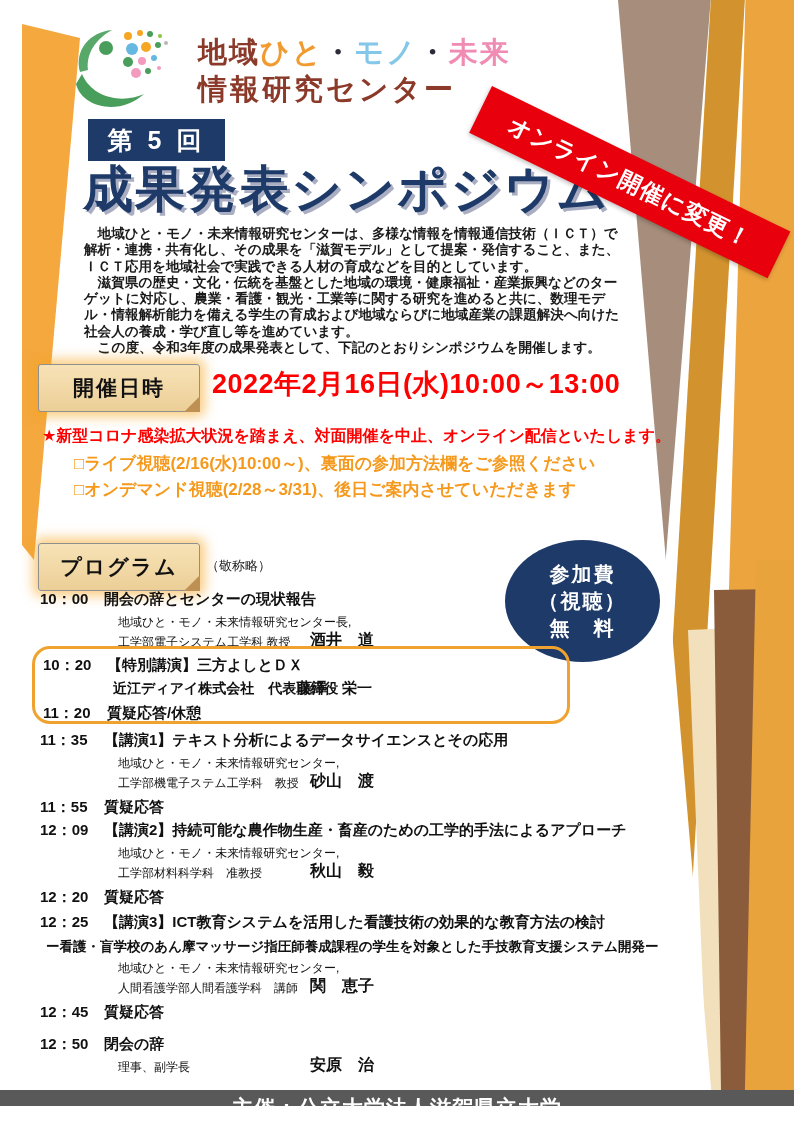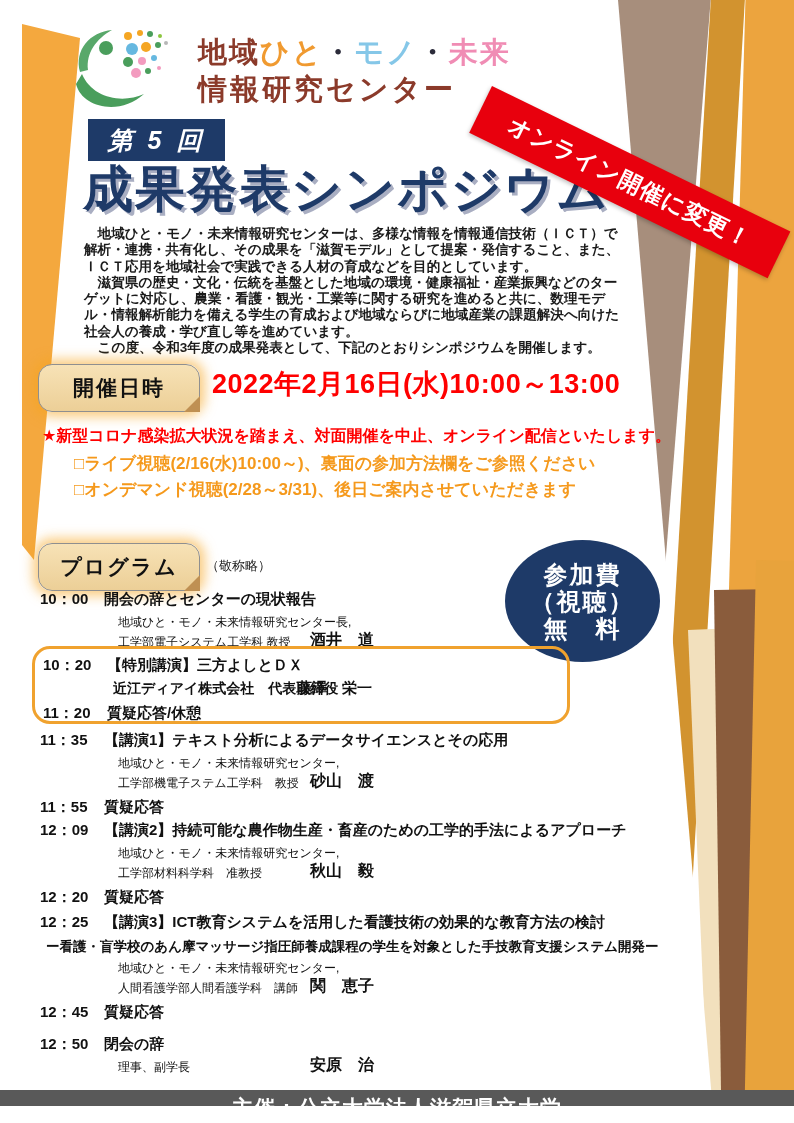--- a/index.html
+++ b/index.html
@@ -27,46 +27,46 @@
            font-weight:bold;font-size:29px;letter-spacing:2px;white-space:pre;}
   .logo-t2{position:absolute;left:198px;top:70px;font-family:"DejaVu Serif","Liberation Serif",serif;
            font-weight:bold;font-size:29px;letter-spacing:3px;color:#8b3a2a;white-space:pre;}
   .lt0{color:#8b3a2a}.lt1{color:#f09a30}.lt2{color:#2b2b3a}.lt3{color:#85c7e8}.lt4{color:#2b2b3a}.lt5{color:#f08cb4}
   
   .ribbon{position:absolute;left:492px;top:86px;width:332px;height:52px;background:#e8000d;
           transform:rotate(26deg);transform-origin:left top;display:flex;align-items:center;justify-content:center;
           color:#fff;font-size:23px;font-weight:bold;letter-spacing:1px;z-index:9;box-shadow:0 2px 4px rgba(0,0,0,.25);}
   
   .edition{position:absolute;left:88px;top:119px;width:137px;height:42px;background:#1e3a68;color:#fff;
-           display:flex;align-items:center;justify-content:center;font-size:25px;font-weight:bold;letter-spacing:4px;font-style:italic;}
+           display:flex;align-items:center;justify-content:center;font-size:25px;font-weight:bold;letter-spacing:4px;}
   .main-title{position:absolute;left:83px;top:156px;font-size:50px;font-weight:bold;color:#1e3a68;
               letter-spacing:2px;text-shadow:3px 3px 0 #a9aec2;white-space:pre;}
   
   .intro{position:absolute;left:84px;top:226px;width:570px;font-size:13.6px;line-height:16.3px;
          color:#1a1a1a;font-weight:bold;}
   .intro div{white-space:pre;}
   
   .tag{position:absolute;left:38px;width:160px;height:46px;background:linear-gradient(#f7e2b6,#eccf97);
-       border:1px solid #8f8f8f;border-radius:14px;display:flex;align-items:center;justify-content:center;
+       border:1px solid #8f8f8f;border-radius:3px;display:flex;align-items:center;justify-content:center;
        font-weight:bold;font-size:21px;letter-spacing:2px;color:#111;
        box-shadow:0 0 12px 5px rgba(246,164,30,.55);}
   .tag::after{content:"";position:absolute;right:-1px;bottom:-1px;width:0;height:0;border-style:solid;
               border-width:0 0 16px 16px;border-color:transparent transparent #bf9053 transparent;}
   .tag-datetime{top:364px;}
   .tag-program{top:543px;}
   .date-value{position:absolute;left:212px;top:366px;font-size:27px;font-weight:bold;color:#ff0000;
               letter-spacing:0.5px;white-space:pre;}
   .alert{position:absolute;left:42px;top:426px;font-size:16px;font-weight:bold;color:#ff0000;white-space:pre;}
   .opt{position:absolute;left:74px;font-size:17px;font-weight:bold;color:#f5991c;white-space:pre;}
   .opt1{top:452px;}
   .opt2{top:478px;}
   .prog-note{position:absolute;left:206px;top:557px;font-size:13px;color:#222;text-align:center;}
   
   .fee-oval{position:absolute;left:505px;top:540px;width:155px;height:122px;background:#1e3a68;border-radius:50%;
-            color:#fff;font-weight:bold;font-size:24px;text-align:center;display:flex;flex-direction:column;
+            color:#fff;font-weight:bold;font-size:20px;text-align:center;display:flex;flex-direction:column;
             justify-content:center;line-height:27px;letter-spacing:2px;z-index:4;}
   
   .prog-row{position:absolute;left:40px;width:680px;color:#111;}
   .pl-main{font-weight:bold;font-size:15px;line-height:26px;white-space:pre;}
   .pl-main .time{display:inline-block;width:64px;}
   .pl-sub{font-weight:bold;font-size:13.5px;line-height:23px;margin-left:6px;white-space:pre;}
   .pl-affil{font-size:12px;line-height:20px;margin-left:78px;position:relative;white-space:pre;}
   .pl-affil .speaker{position:absolute;left:192px;top:-2px;font-size:16px;font-weight:bold;white-space:pre;}
   .pl-qa{font-weight:bold;font-size:15px;line-height:24px;margin-top:2px;white-space:pre;}
   .pl-qa .time{display:inline-block;width:64px;}

